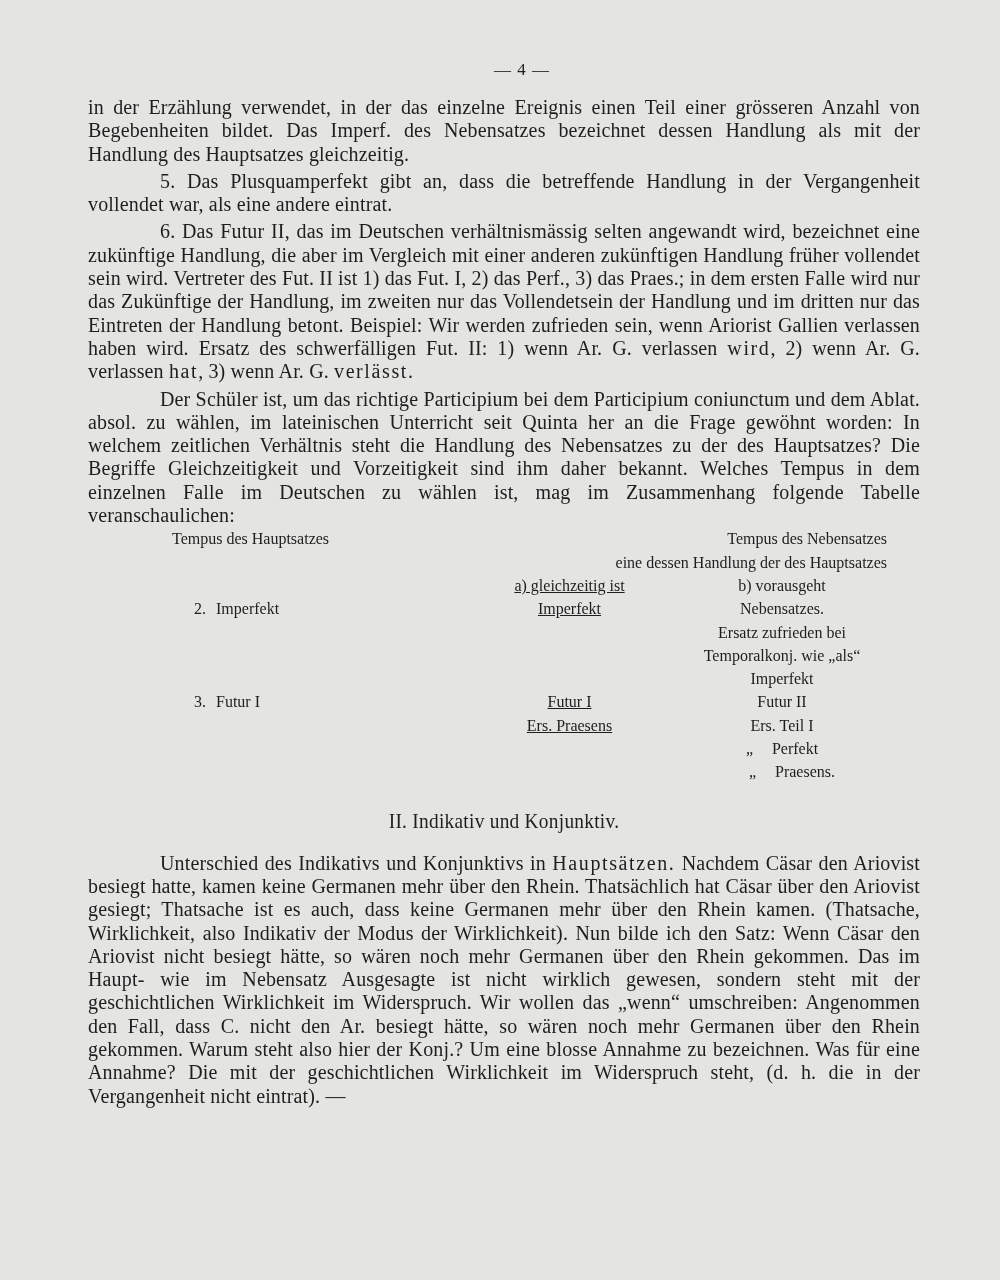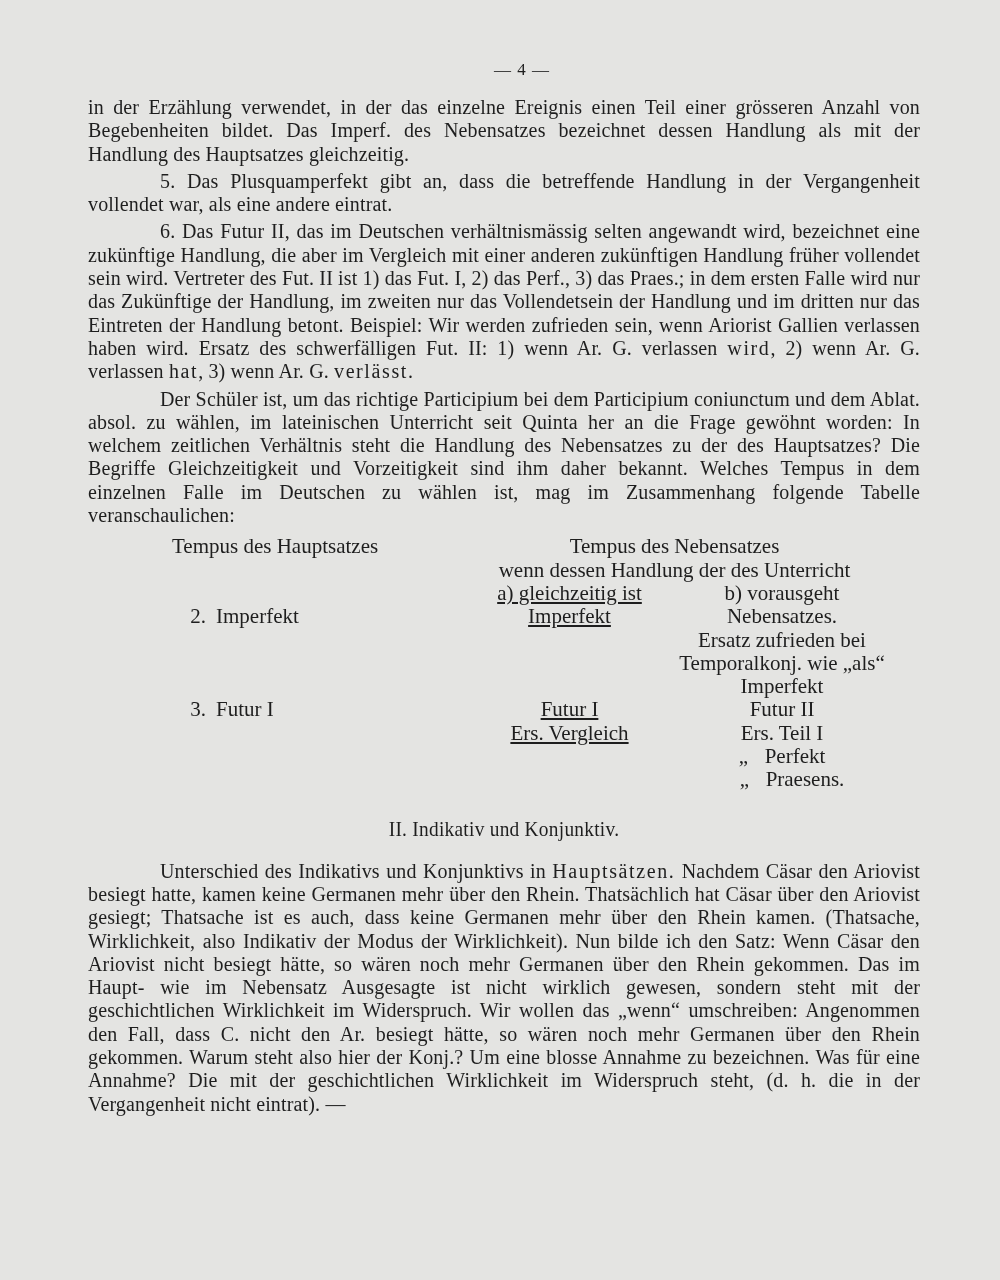--- a/index.html
+++ b/index.html
@@ -17,29 +17,29 @@
     text-align: center; font-size: 17px; margin-left: 36px; margin-bottom: 16px; letter-spacing: 1px;
   }
   p {
     margin: 0; font-size: 20px; line-height: 23.3px;
     text-align: justify; text-align-last: left; letter-spacing: 0.15px;
   }
   p.indent { text-indent: 72px; font-family: Liberation Serif, serif; }
   .gap { height: 4px; }
   .sp { letter-spacing: 1.6px; }
   table.tempus {
-    border-collapse: collapse; font-size: 21px; line-height: 23.3px;
-    margin-top: 8px; margin-left: 84px;
+    border-collapse: collapse; font-size: 16px; line-height: 23.3px;
+    margin-top: 0; margin-left: 84px;
   }
   table.tempus td { padding: 0; vertical-align: top; white-space: nowrap; }
   .c1 { width: 290px; }
   .c2 { width: 215px; text-align: center; text-decoration: underline; }
   .c3 { width: 210px; text-align: center; }
   .num { display: inline-block; width: 34px; text-align: right; margin-right: 10px; }
-  .head2 { text-align: center; }
+  .head2 { text-align: right; }
   .ditto { display: inline-block; width: 26px; text-align: left; }
   h2 {
     font-weight: normal; text-align: center; font-size: 22px;
     margin: 24px 0 18px 0; letter-spacing: 0.3px;
     font-family: "Liberation Sans Narrow", "Liberation Serif", serif;
     transform: scaleX(0.88);
   }
 </style>
 </head>
 <body>
@@ -54,21 +54,21 @@
   <p class="indent"><span>6. Das Futur II, das im Deutschen verhältnismässig selten angewandt wird, bezeichnet eine zukünftige Handlung, die aber im Vergleich mit einer anderen zukünftigen Handlung früher vollendet sein wird. Vertreter des Fut. II ist 1) das Fut. I, 2) das Perf., 3) das Praes.; in dem ersten Falle wird nur das Zukünftige der Handlung, im zweiten nur das Vollendetsein der Handlung und im dritten nur das Eintreten der Handlung betont. Beispiel: Wir werden zufrieden sein, wenn Ariorist Gallien verlassen haben wird. Ersatz des schwerfälligen Fut. II: 1) wenn Ar. G. verlassen</span> <span class="sp">wird</span><span>, 2) wenn Ar. G. verlassen </span><span class="sp">hat</span><span>, 3) wenn Ar. G. </span><span class="sp">verlässt</span><span>.</span></p>
   <div class="gap"></div>
   <p class="indent">Der Schüler ist, um das richtige Participium bei dem Participium coniunctum und dem Ablat. absol. zu wählen, im lateinischen Unterricht seit Quinta her an die Frage gewöhnt worden: In welchem zeitlichen Verhältnis steht die Handlung des Nebensatzes zu der des Hauptsatzes? Die Begriffe Gleichzeitigkeit und Vorzeitigkeit sind ihm daher bekannt. Welches Tempus in dem einzelnen Falle im Deutschen zu wählen ist, mag im Zusammenhang folgende Tabelle veranschaulichen:</p>
 
   <table class="tempus">
     <tbody>
         <tr>
       <td class="c1">Tempus des Hauptsatzes</td>
       <td colspan="2" class="head2">
         <div>Tempus des Nebensatzes</div>
-        <div>wenn dessen Handlung der des Unterricht</div>
+        <div>eine dessen Handlung der des Hauptsatzes</div>
       </td>
     </tr>
     <tr>
       <td class="c1"></td>
       <td class="c2">a) gleichzeitig ist</td>
       <td class="c3">b) vorausgeht</td>
     </tr>
     <tr>
       <td class="c1"><span class="num">2.</span><span>Imperfekt</span></td>
       <td class="c2">
@@ -78,21 +78,21 @@
         <div>Nebensatzes.</div>
         <div>Ersatz zufrieden bei</div>
         <div>Temporalkonj. wie „als“</div>
         <div>Imperfekt</div>
       </td>
     </tr>
     <tr>
       <td class="c1"><span class="num">3.</span><span>Futur I</span></td>
       <td class="c2">
         <div>Futur I</div>
-        <div>Ers. Vergleich</div>
+        <div>Ers. Praesens</div>
       </td>
       <td class="c3">
         <div>Futur II</div>
         <div>Ers. Teil I</div>
         <div><span class="ditto">„</span><span>Perfekt</span></div>
         <div style="padding-left:20px"><span class="ditto">„</span><span>Praesens.</span></div>
       </td>
     </tr>
   </tbody>
     </table>

